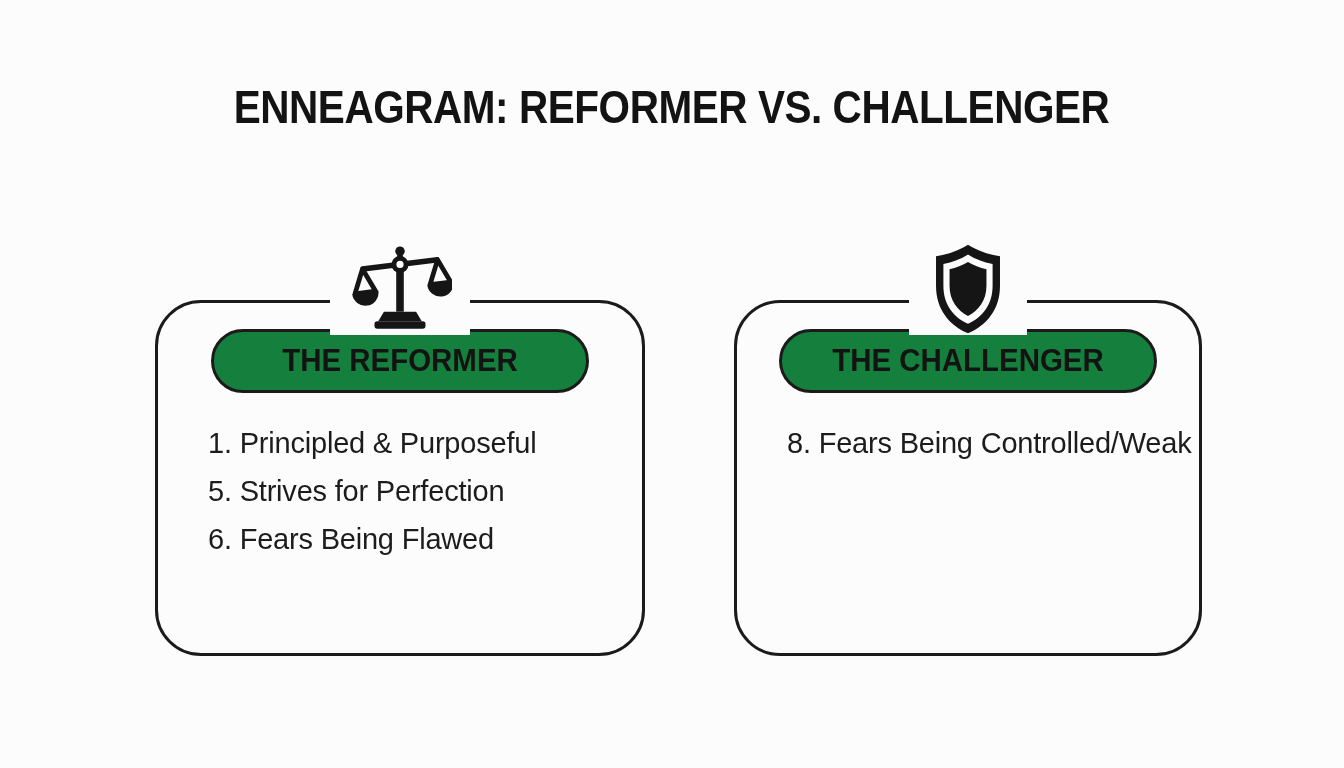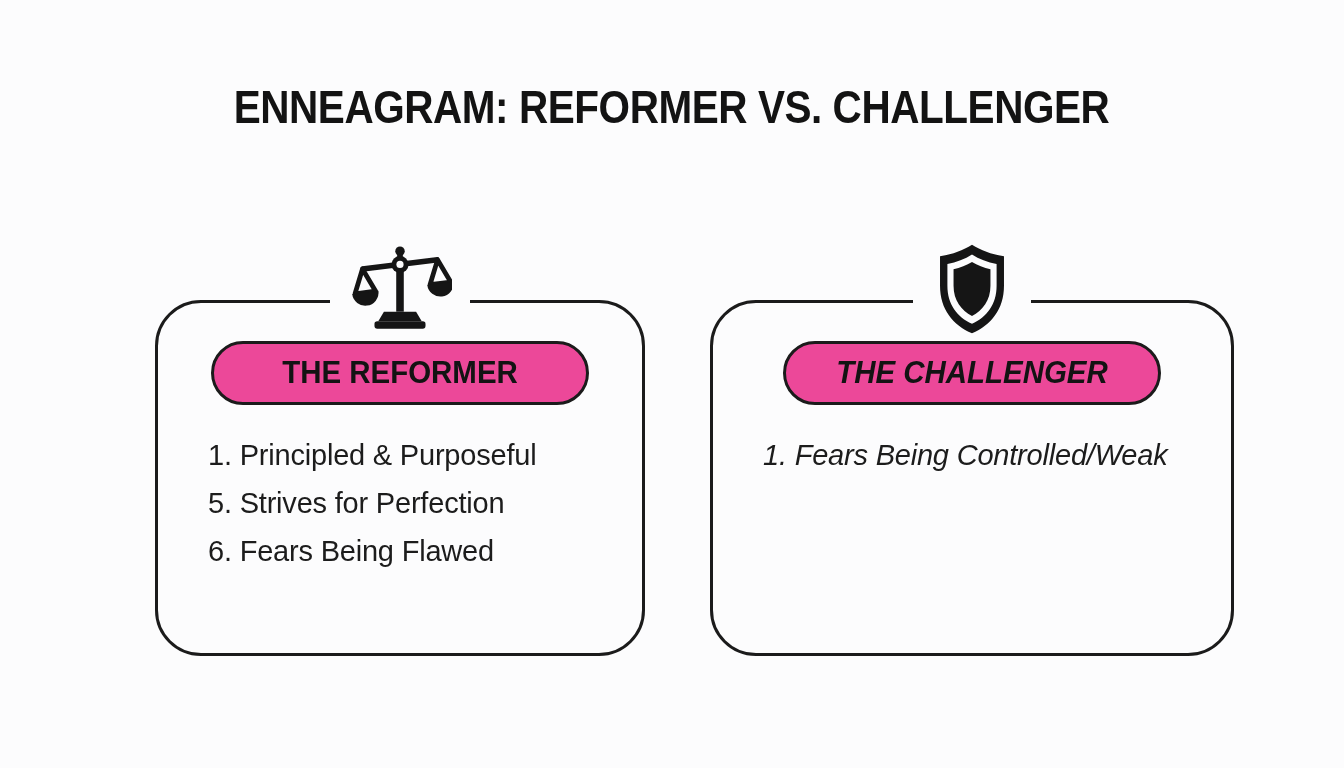--- a/index.html
+++ b/index.html
@@ -37,38 +37,38 @@
   .card {
     position: absolute;
     top: 300px;
     height: 356px;
     border: 3px solid #1b1b1b;
     border-radius: 46px;
     background: #fcfcfd;
     box-sizing: border-box;
   }
   .card-left  { left: 155px; width: 490px; }
-  .card-right { left: 710px; width: 524px; font-style: italic; }
+  .card-right { left: 734px; width: 468px; }
   .icon-wrap {
     position: absolute;
     top: -60px;
     left: 50%;
     transform: translateX(-50%);
     background: #fcfcfd;
     padding: 0 18px;
     line-height: 0;
   }
   .icon-wrap svg { display: block; }
   .pill {
-    margin: 38px auto 0 auto;
+    margin: 26px auto 0 auto;
     width: 378px;
     height: 64px;
     border: 3px solid #1b1b1b;
     border-radius: 34px;
-    background: #ec4899;
+    background: #15803d;
     display: flex;
     align-items: center;
     justify-content: center;
     box-sizing: border-box;
   }
   .pill span {
     display: inline-block;
     font-size: 31px;
     font-weight: 700;
     letter-spacing: 0;
@@ -143,17 +143,17 @@
 
         <path d="M50 14 C41.5 19.5 31 23.5 20 25.5 L20 52 C20 75 32 90 50 98.5 C68 90 80 75 80 52 L80 25.5 C69 23.5 58.5 19.5 50 14 Z" fill="#fcfcfd"></path>
 
         <path d="M50 23 C43.5 27 35.5 30 27.5 31.8 L27.5 52 C27.5 70 37 82 50 89 C63 82 72.5 70 72.5 52 L72.5 31.8 C64.5 30 56.5 27 50 23 Z" fill="#151515"></path>
       </svg>
     </div>
     <div class="pill">
       <span>THE CHALLENGER</span>
     </div>
     <ul class="traits">
-      <li>1. Fears Being Controlled/Weak</li>
+      <li>8. Fears Being Controlled/Weak</li>
     </ul>
   </section>
 
 </div>
 
 </body></html>

